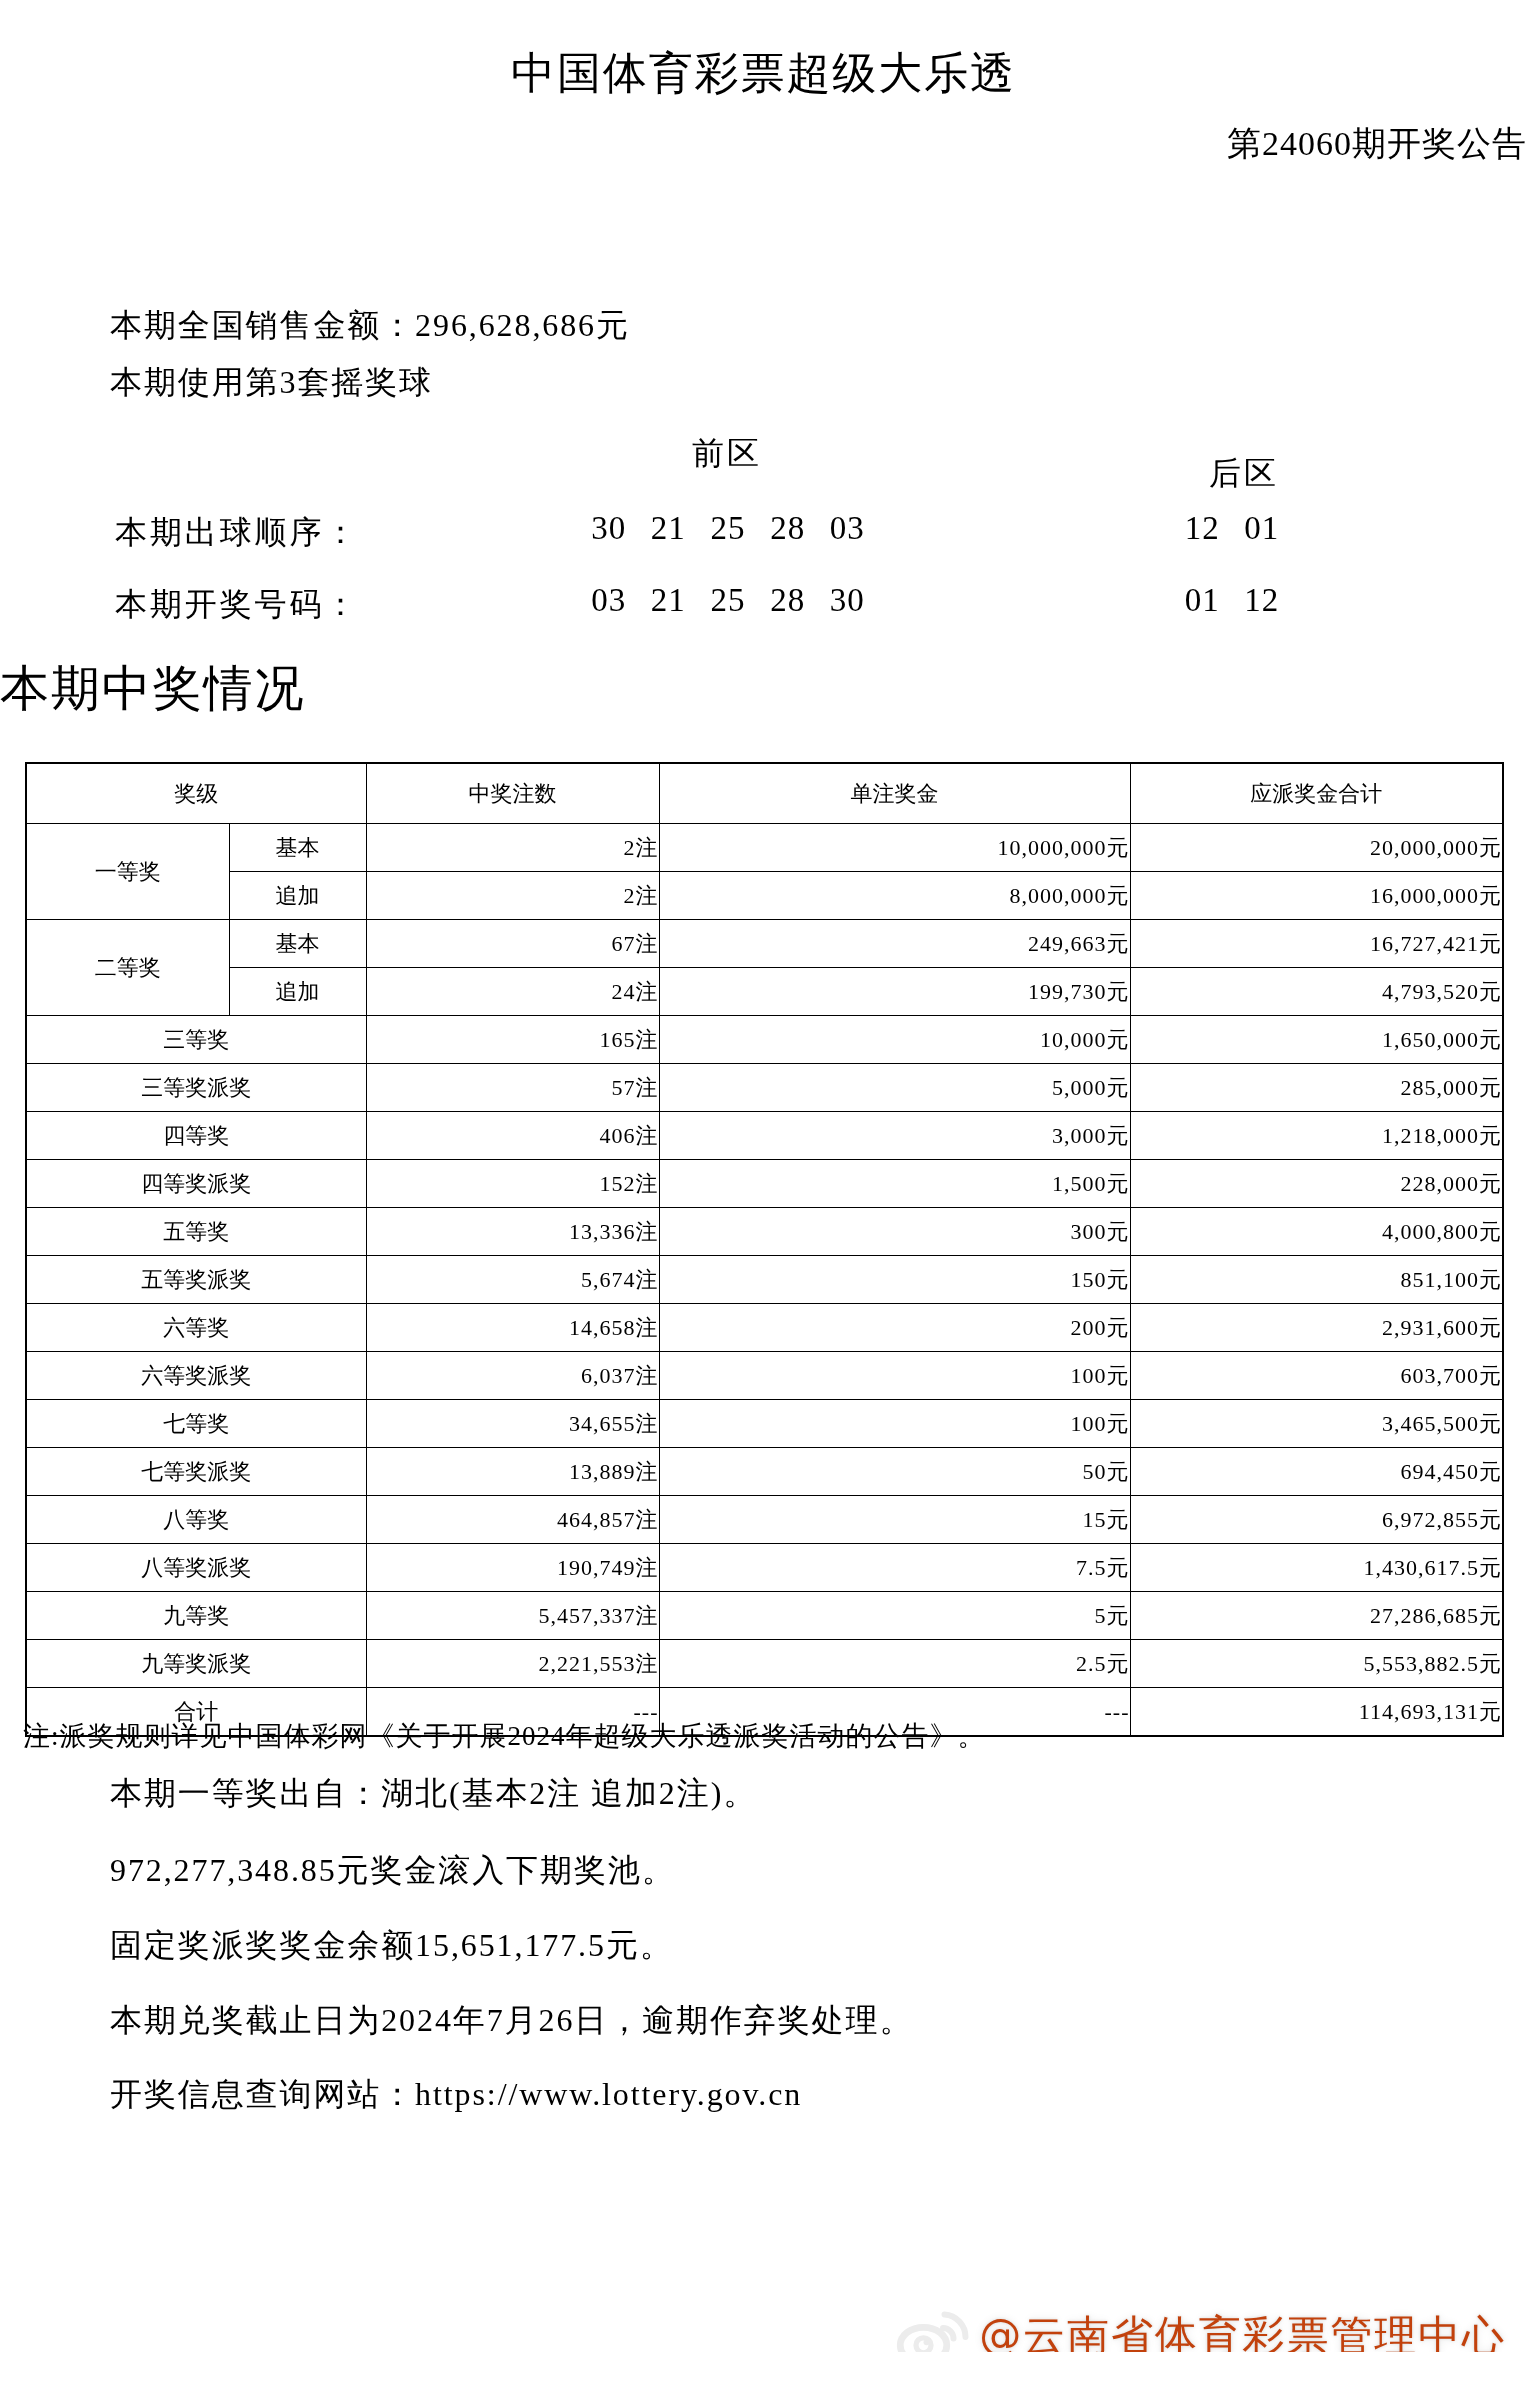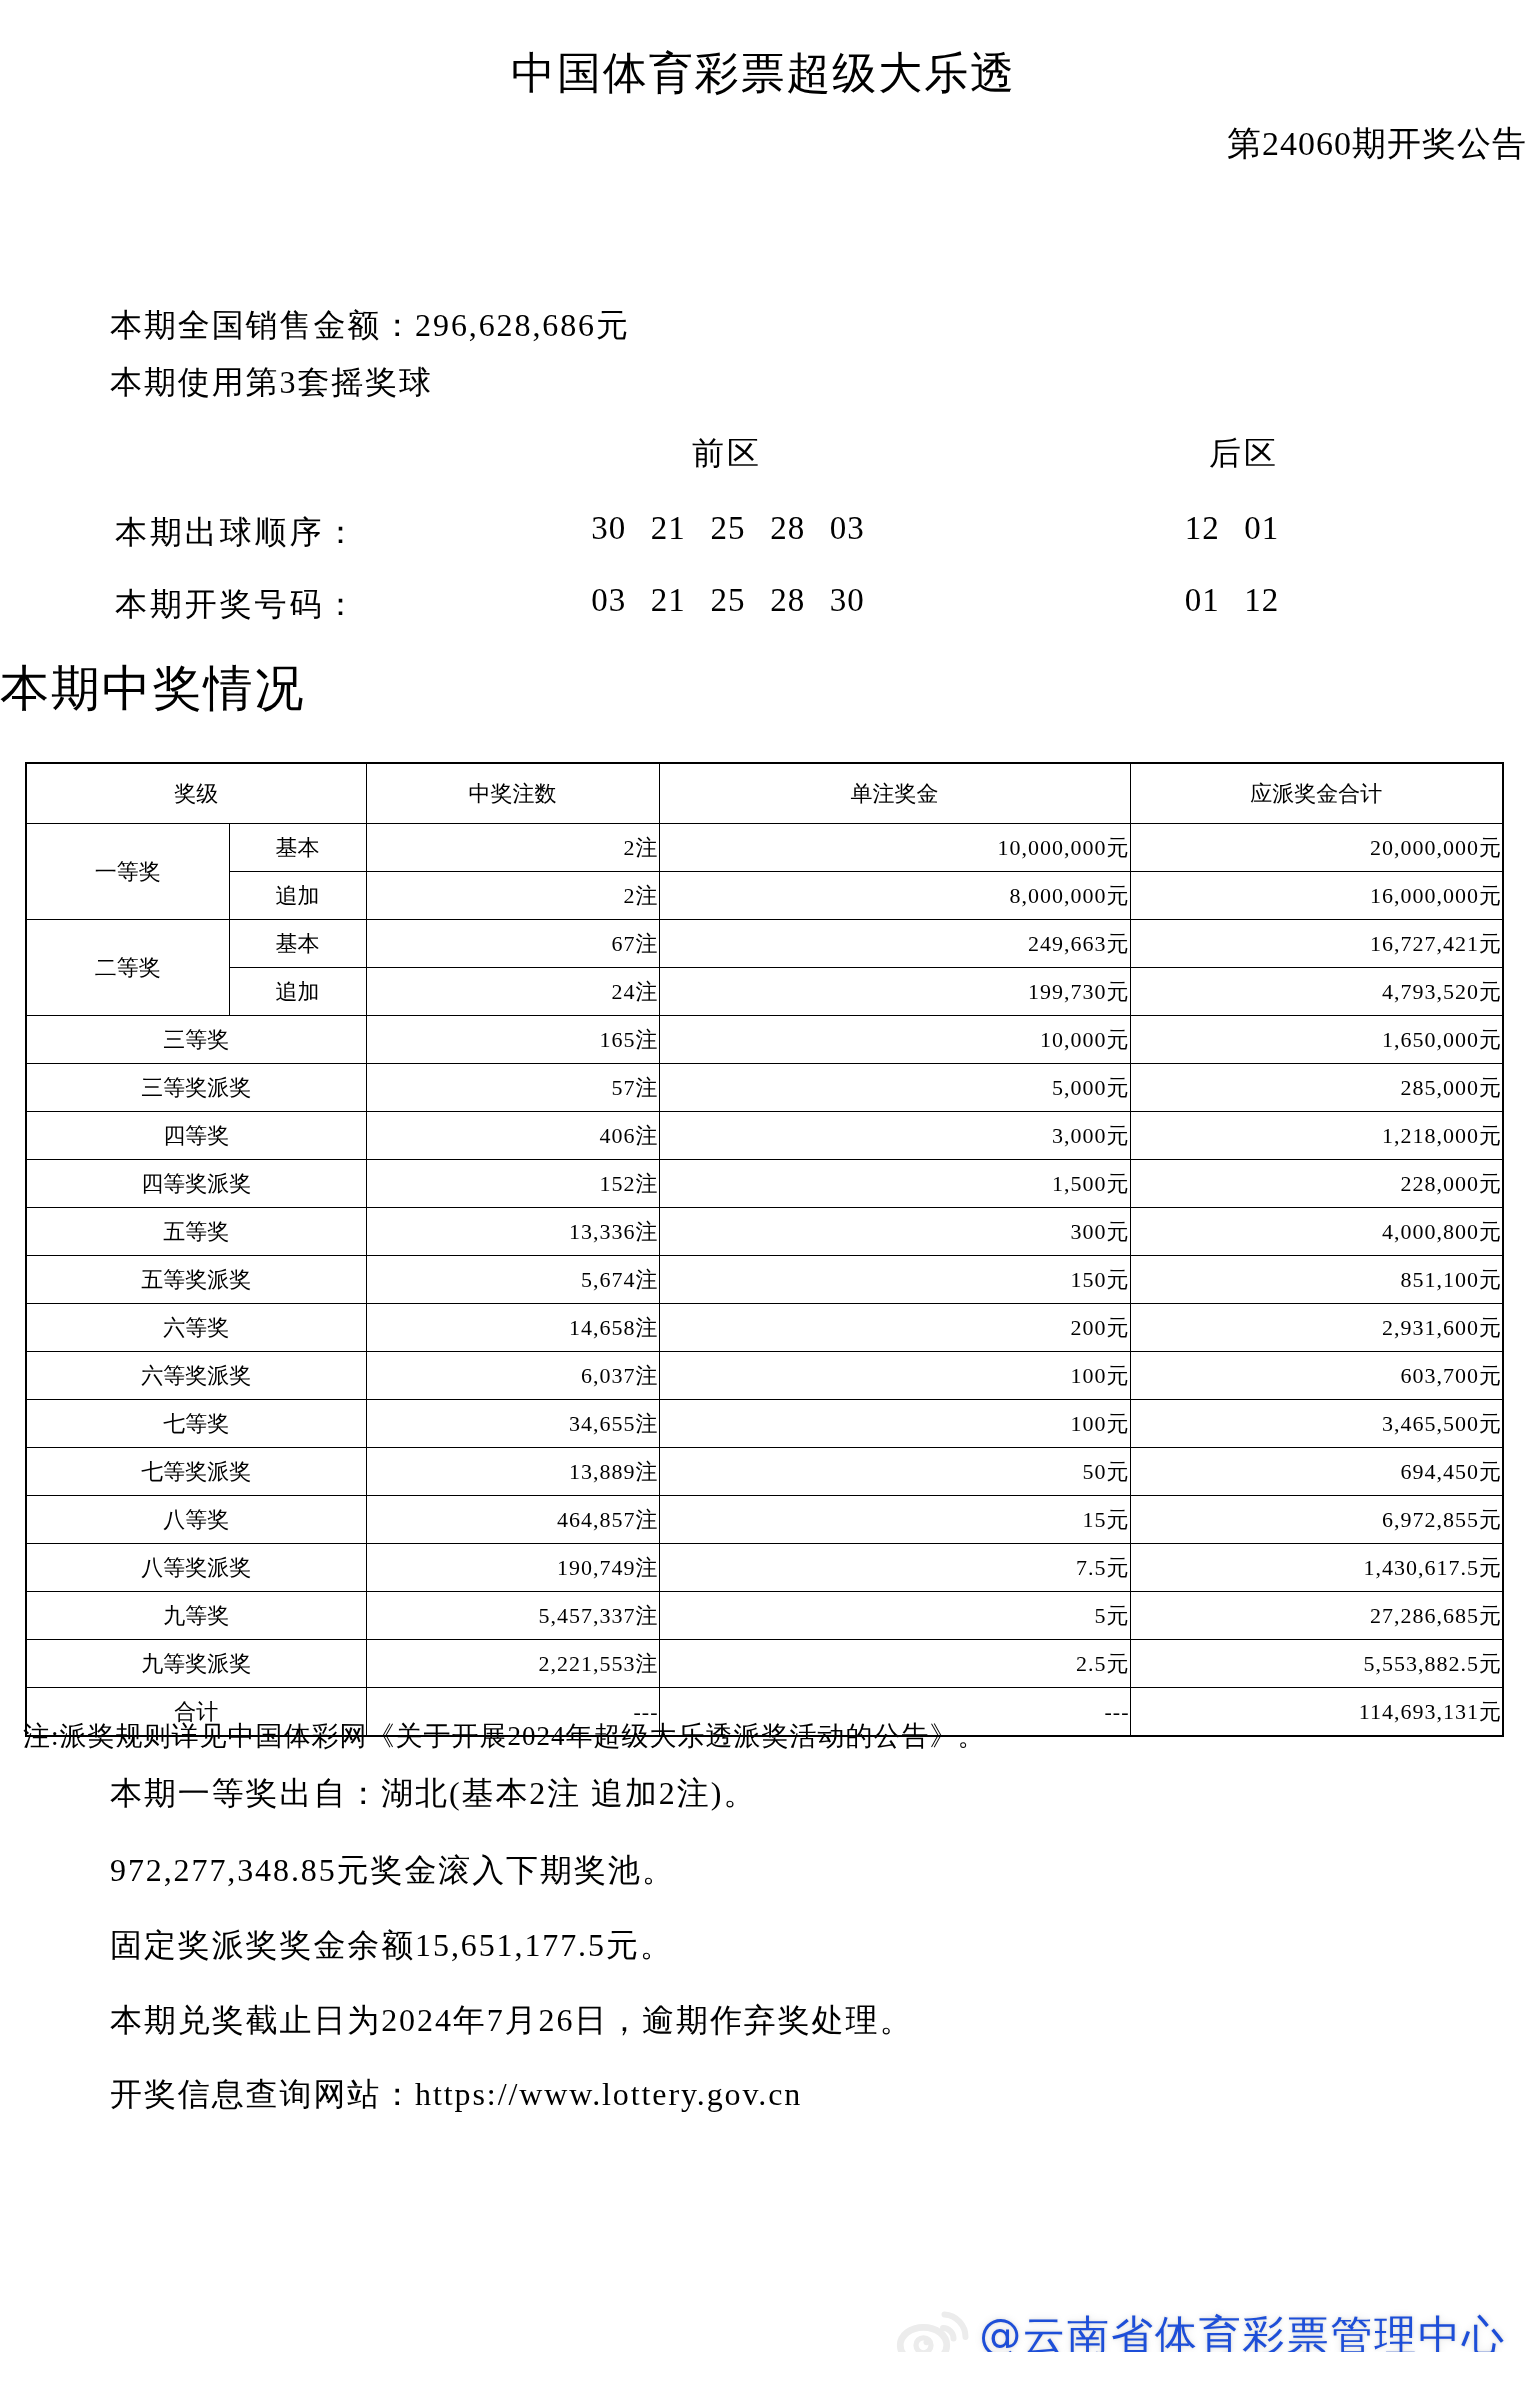--- a/index.html
+++ b/index.html
@@ -46,38 +46,38 @@
   table.prize td{height:47px;}
   td.ctr,th.ctr{text-align:center;}
   td.num{text-align:right;padding-right:13.4px;letter-spacing:1px;}
   .note-line{left:23px;top:1718px;font-size:27px;letter-spacing:1px;}
   .footer-line{left:110px;font-size:32px;letter-spacing:1.9px;}
   .watermark{
     right:21px;top:2304px;
     display:flex;align-items:center;gap:9.6px;
     font-family:"DejaVu Sans","Liberation Sans",sans-serif;
     font-size:42px;letter-spacing:1.9px;
-    color:#1d4ed8;
+    color:#c2410c;
     text-shadow:0 0 2.9px #d7d7d7,0 0 8.6px #e4e4e4;
   }
   .watermark svg{display:block;}
 </style>
 </head>
 <body>
 
 <div class="page">
 
   <div class="abs title">中国体育彩票超级大乐透</div>
   <div class="abs subtitle">第24060期开奖公告</div>
 
   <div class="abs info-line" style="top:304px">本期全国销售金额：296,628,686元</div>
   <div class="abs info-line" style="top:361px">本期使用第3套摇奖球</div>
 
   <div class="abs zone-label" style="left:727px;top:432px">前区</div>
-  <div class="abs zone-label" style="left:1244px;top:432px">后区</div>
+  <div class="abs zone-label" style="left:1244px;top:452px">后区</div>
 
   <div class="abs draw-label" style="top:511px">本期出球顺序：</div>
   <div class="abs draw-nums" style="left:728px;top:510px">30 21 25 28 03</div>
   <div class="abs draw-nums" style="left:1232px;top:510px">12 01</div>
 
   <div class="abs draw-label" style="top:583px">本期开奖号码：</div>
   <div class="abs draw-nums" style="left:728px;top:582px">03 21 25 28 30</div>
   <div class="abs draw-nums" style="left:1232px;top:582px">01 12</div>
 
   <div class="abs table-title">本期中奖情况</div>

